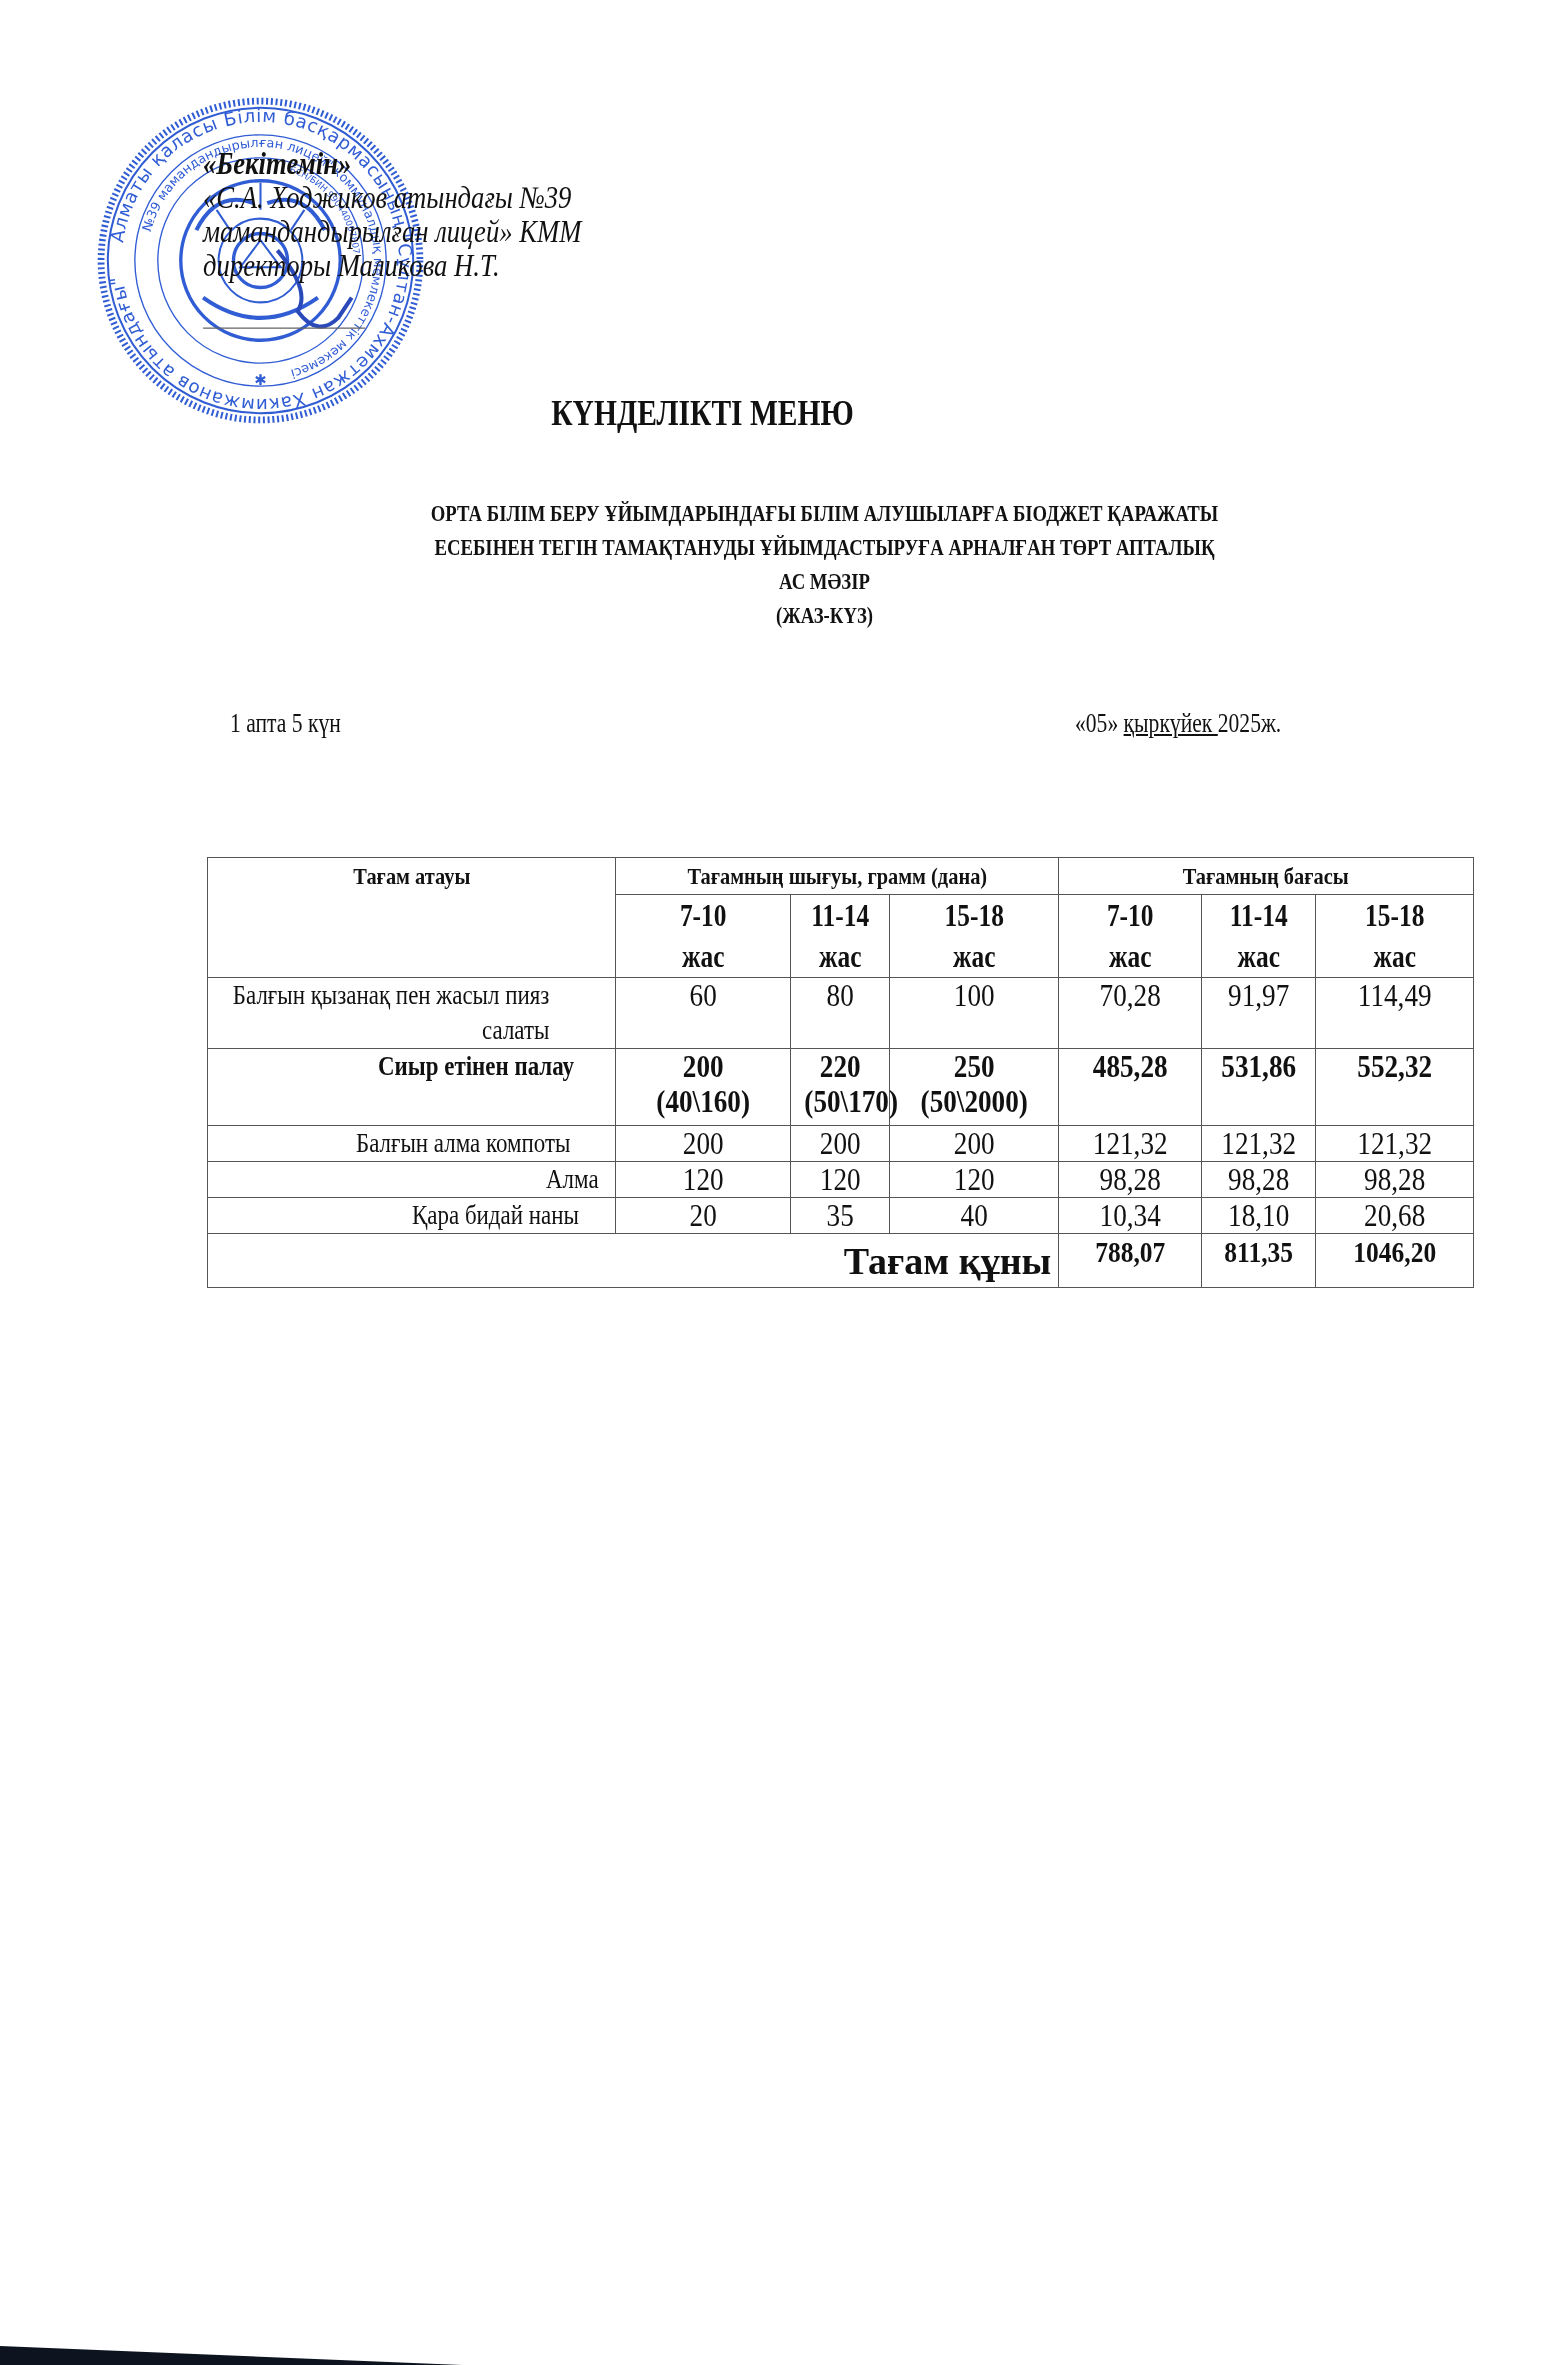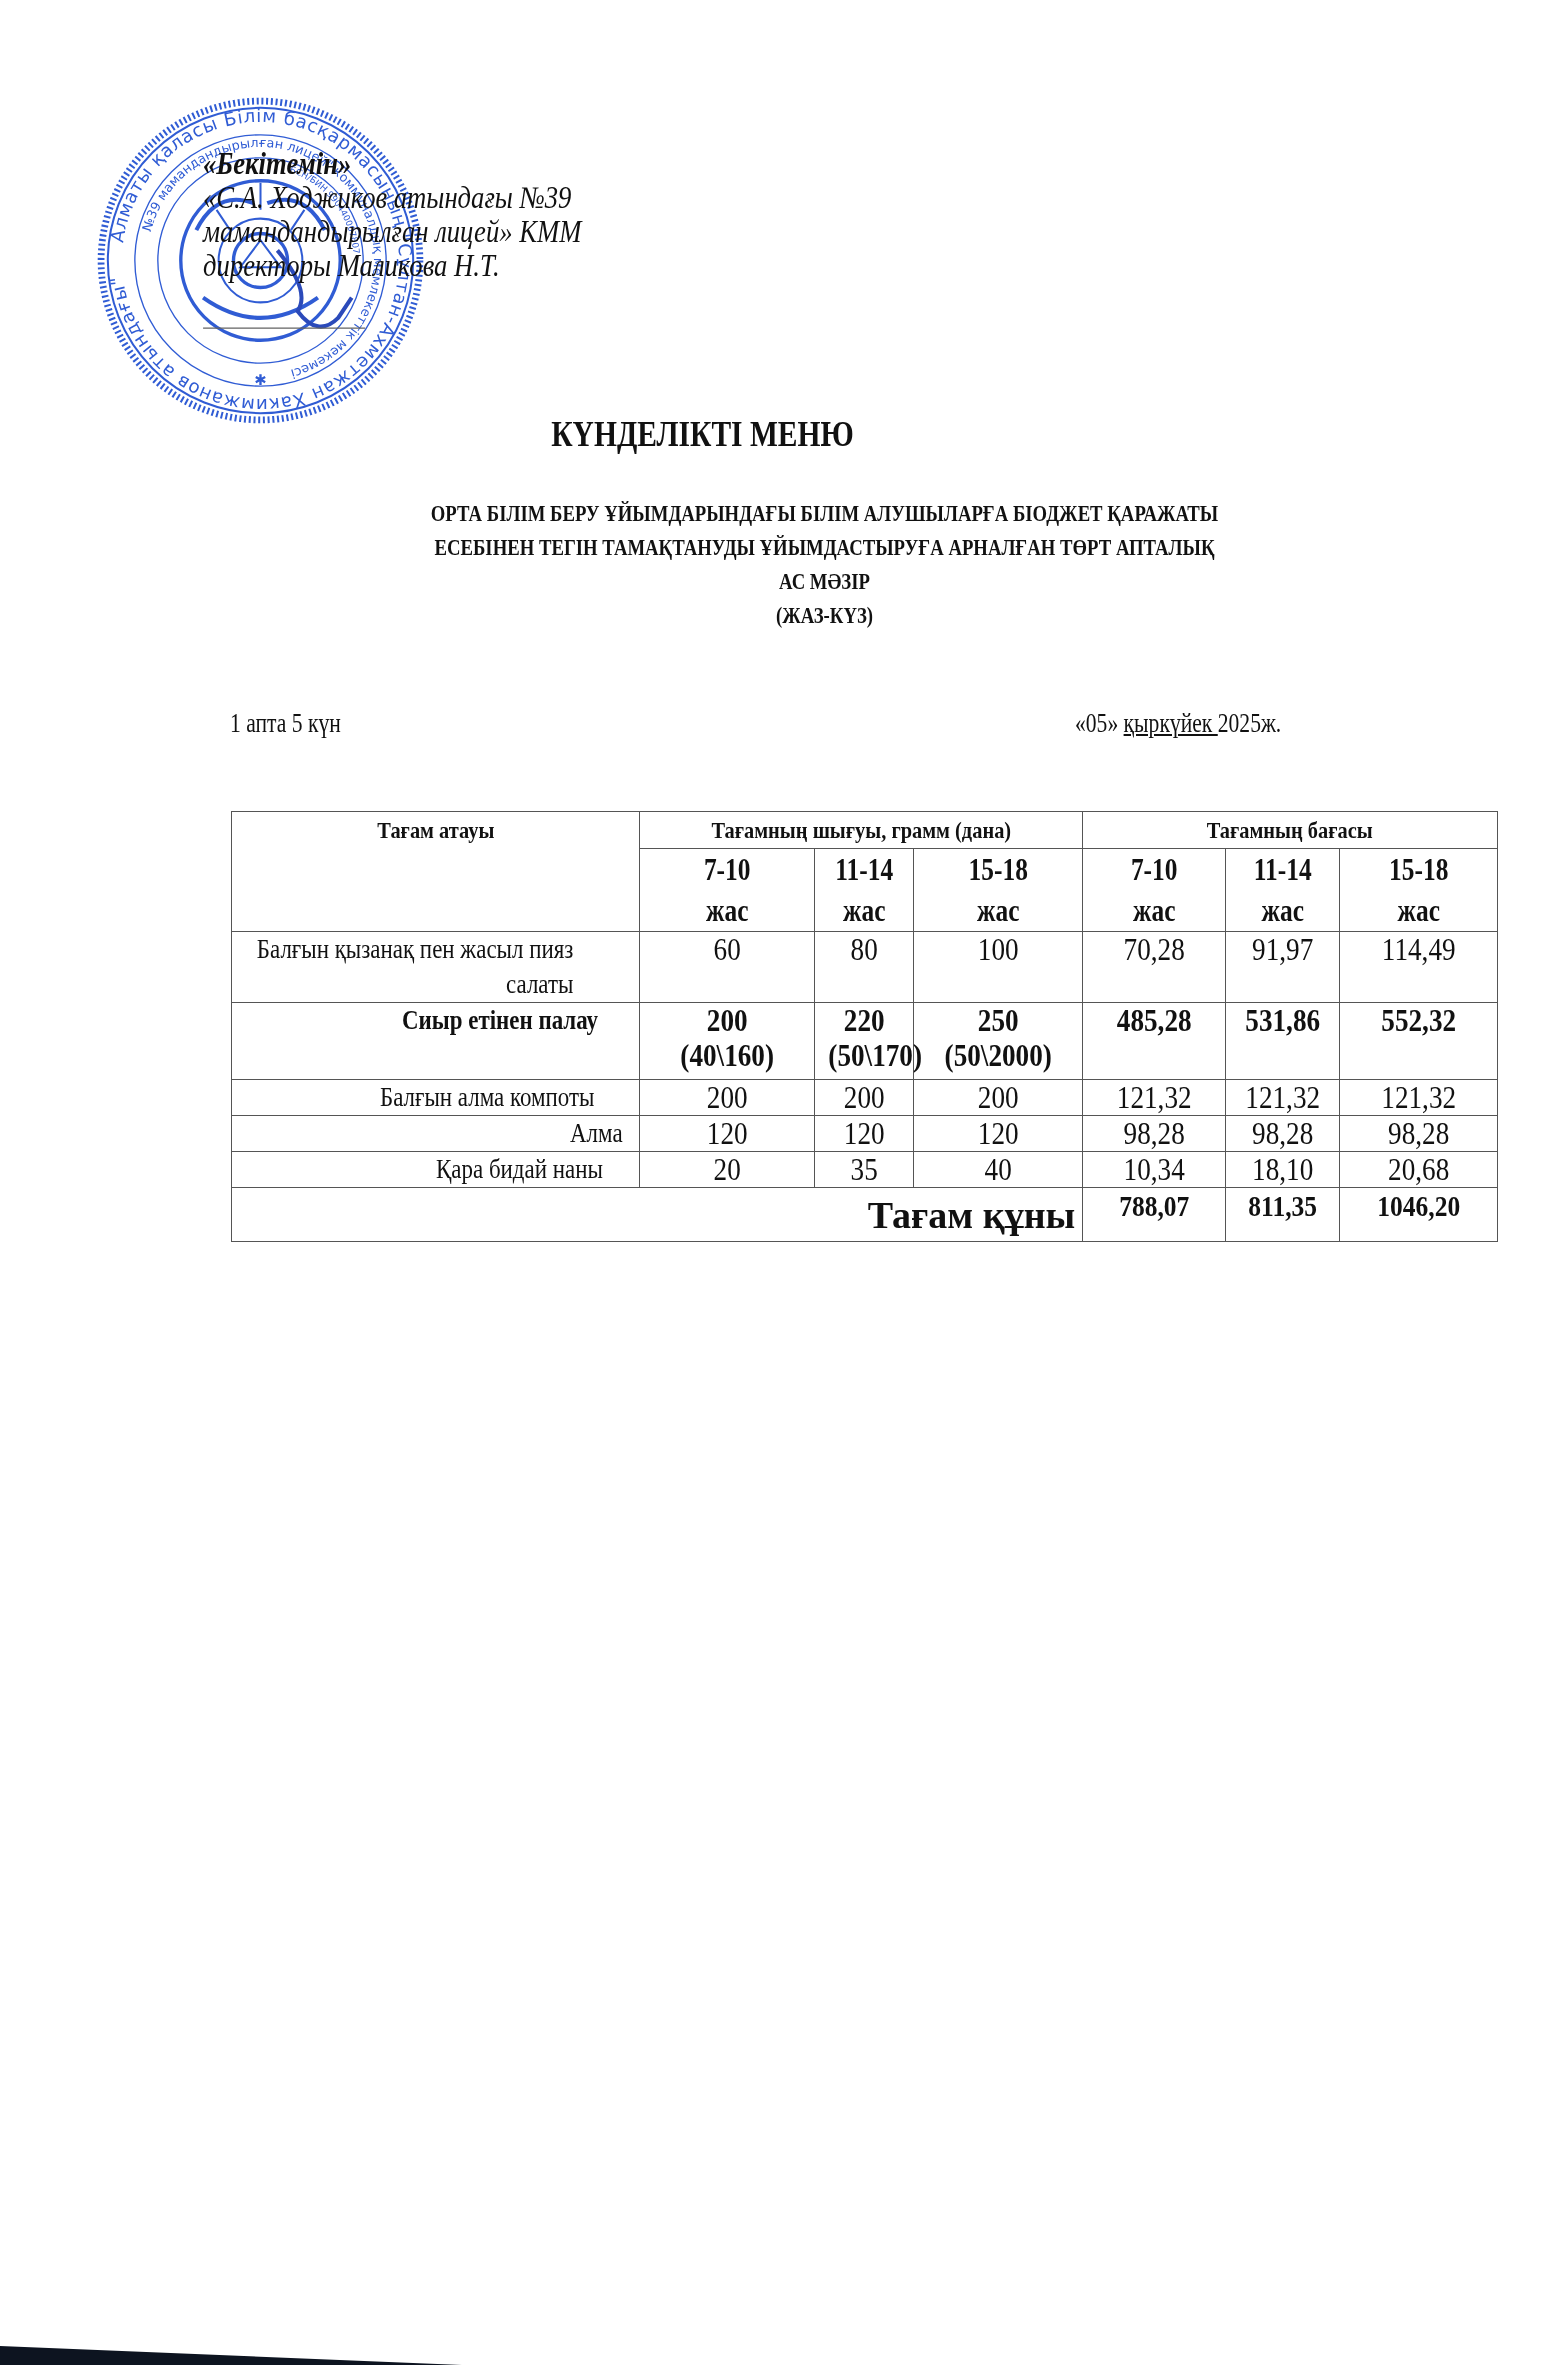--- a/index.html
+++ b/index.html
@@ -7,37 +7,37 @@
          font-family: "Liberation Serif", serif; color: #111; }
 
   
   #stamp { position: absolute; left: 95px; top: 95px; width: 331px; height: 331px; opacity: 0.92; }
 
   
   .approve { position: absolute; left: 203px; top: 147px; font-size: 31px; line-height: 34px; font-style: italic; }
   .approve .line { white-space: nowrap; transform: scaleX(0.86); transform-origin: left center; }
   .approve .bold { font-weight: bold; }
 
-  .title { position: absolute; left: 0; width: 1405px; top: 413px; text-align: center;
+  .title { position: absolute; left: 0; width: 1405px; top: 392px; text-align: center;
            font-size: 36px; font-weight: bold; }
   .title span { display: inline-block; transform: scaleX(0.82); }
 
   .subtitle { position: absolute; left: 257px; width: 1135px; top: 488px; text-align: center;
               font-size: 24px; font-weight: bold; line-height: 34px; margin-top: 8px; }
   .subtitle .line { white-space: nowrap; transform: scaleX(0.78); }
 
   .meta-left { position: absolute; left: 230px; top: 708px; font-size: 27px; white-space: nowrap;
                transform: scaleX(0.8); transform-origin: left center; }
   .meta-right { position: absolute; left: 1075px; top: 708px; font-size: 27px; white-space: nowrap;
                 transform: scaleX(0.8); transform-origin: left center; }
   .meta-right .u { text-decoration: underline; }
 
   
-  table.menu { position: absolute; left: 207px; top: 811px; width: 1265px; border-collapse: collapse;
-               table-layout: fixed; font-size: 27px; margin-left: 24px; }
+  table.menu { position: absolute; left: 207px; top: 857px; width: 1265px; border-collapse: collapse;
+               table-layout: fixed; font-size: 27px; }
   table.menu td, table.menu th { border: 1.4px solid #555; padding: 0 6.8px; vertical-align: top; }
   table.menu th { font-weight: bold; font-size: 24px; text-align: center; height: 36px; vertical-align: middle; }
   table.menu th span, table.menu td span.c { display: inline-block; transform: scaleX(0.85); }
   table.menu .age { text-align: center; font-size: 31px; line-height: 41px; font-weight: bold; vertical-align: top; height: 82px; }
   table.menu .age span { display: block; transform: scaleX(0.82); }
   table.menu td.name { text-align: right; line-height: 35px; }
   table.menu td.name span { display: inline-block; transform: scaleX(0.85); transform-origin: left center; }
   table.menu td.num { text-align: center; line-height: 35px; font-size: 32px; }
   table.menu td.num span { display: block; transform: scaleX(0.85); }
   table.menu td.num .sub { display: block; }

